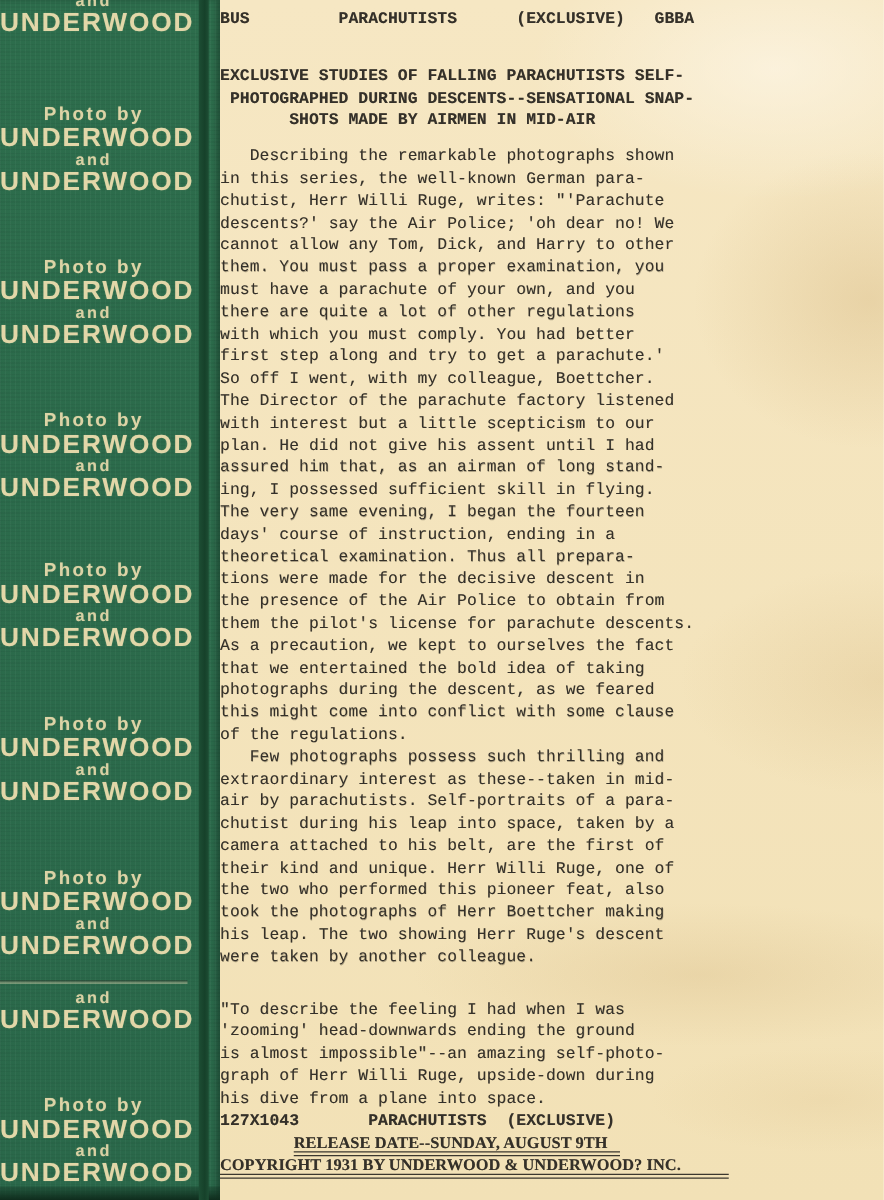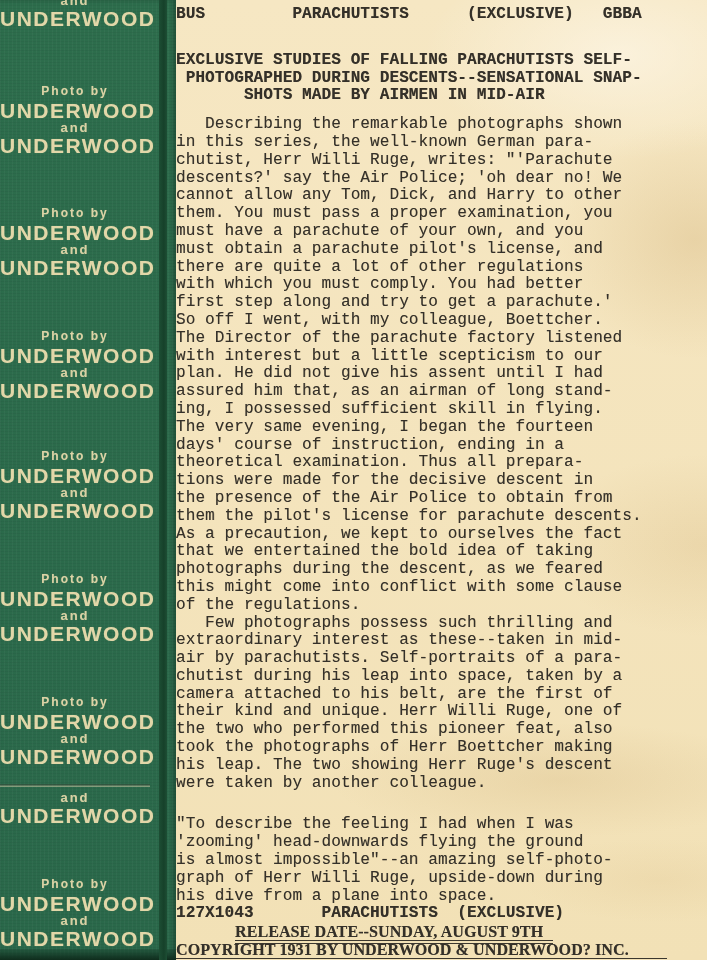--- a/index.html
+++ b/index.html
@@ -32,37 +32,37 @@
   }
   .strip-seam{
     position:absolute;left:0;width:150px;height:3px;top:784px;
     background:linear-gradient(rgba(0,0,0,.35), rgba(240,228,190,.55));
   }
   .stamp-group{
     position:absolute;left:0;width:150px;text-align:center;
     color:#ecddae;font-family:"Liberation Sans","DejaVu Sans",sans-serif;
     text-shadow:0 0 1px rgba(236,221,174,.35);
   }
-  .stamp-small{font-size:12px;line-height:17px;font-weight:bold;letter-spacing:2px;opacity:.92;}
+  .stamp-small{font-size:15px;line-height:17px;font-weight:bold;letter-spacing:2px;opacity:.92;}
   .stamp-large{font-size:21px;line-height:21px;font-weight:bold;letter-spacing:1.5px;opacity:.95;}
   .stamp-and{font-size:13px;line-height:14px;font-weight:bold;letter-spacing:2px;opacity:.9;}
   
   .rule{
     position:absolute;left:159px;top:0;width:8px;height:960px;
     background:linear-gradient(90deg,#1d4e34,#16412a 60%,#1d4e34);
   }
   
   .doc{
     position:absolute;left:167px;top:0;width:540px;height:960px;
     padding:6px 0 0 9px;box-sizing:border-box;
     color:#343029;
   }
   .tline{
     white-space:pre;
-    font-size:16px;line-height:17.8px;height:17.8px;
+    font-size:13px;line-height:17.8px;height:17.8px;
     letter-spacing:0.1px;
     text-shadow:0.3px 0.3px 0 rgba(45,40,30,.35);
   }
   .heavy .tline, .tline.heavy{font-weight:bold;text-shadow:0.2px 0.2px 0 rgba(45,40,30,.5);}
   .subhead{margin-top:28px;}
   .body-block{margin-top:11px;}
   .caption-block{margin-top:24px;}
   .ind6{margin-left:59px;}
   .ul{border-bottom:4px double #3b372e;padding-bottom:0;font-family:Liberation Serif, serif;}
   .ul-ext1{padding-right:10px;}
@@ -140,21 +140,20 @@
       </div>
 
     <div class="body-block">
         <div class="tline">   Describing the remarkable photographs shown</div>
         <div class="tline">in this series, the well-known German para-</div>
         <div class="tline">chutist, Herr Willi Ruge, writes: "'Parachute</div>
         <div class="tline">descents?' say the Air Police; 'oh dear no! We</div>
         <div class="tline">cannot allow any Tom, Dick, and Harry to other</div>
         <div class="tline">them. You must pass a proper examination, you</div>
         <div class="tline">must have a parachute of your own, and you</div>
-        <div class="tline">must obtain a parachute pilot's license, and</div>
         <div class="tline">there are quite a lot of other regulations</div>
         <div class="tline">with which you must comply. You had better</div>
         <div class="tline">first step along and try to get a parachute.'</div>
         <div class="tline">So off I went, with my colleague, Boettcher.</div>
         <div class="tline">The Director of the parachute factory listened</div>
         <div class="tline">with interest but a little scepticism to our</div>
         <div class="tline">plan. He did not give his assent until I had</div>
         <div class="tline">assured him that, as an airman of long stand-</div>
         <div class="tline">ing, I possessed sufficient skill in flying.</div>
         <div class="tline">The very same evening, I began the fourteen</div>
@@ -178,21 +177,21 @@
         <div class="tline">camera attached to his belt, are the first of</div>
         <div class="tline">their kind and unique. Herr Willi Ruge, one of</div>
         <div class="tline">the two who performed this pioneer feat, also</div>
         <div class="tline">took the photographs of Herr Boettcher making</div>
         <div class="tline">his leap. The two showing Herr Ruge's descent</div>
         <div class="tline">were taken by another colleague.</div>
       </div>
 
     <div class="caption-block">
         <div class="tline">"To describe the feeling I had when I was</div>
-        <div class="tline">'zooming' head-downwards flying the ground</div>
+        <div class="tline">'zooming' head-downwards ending the ground</div>
         <div class="tline">is almost impossible"--an amazing self-photo-</div>
         <div class="tline">graph of Herr Willi Ruge, upside-down during</div>
         <div class="tline">his dive from a plane into space.</div>
       </div>
 
     <div class="tline heavy">127X1043       PARACHUTISTS  (EXCLUSIVE)</div>
 
     <div class="tline heavy"><span class="ind6 ul ul-ext1">RELEASE DATE--SUNDAY, AUGUST 9TH</span></div>
 
     <div class="tline heavy"><span class="ul ul-ext2">COPYRIGHT 1931 BY UNDERWOOD &amp; UNDERWOOD? INC.</span></div>

